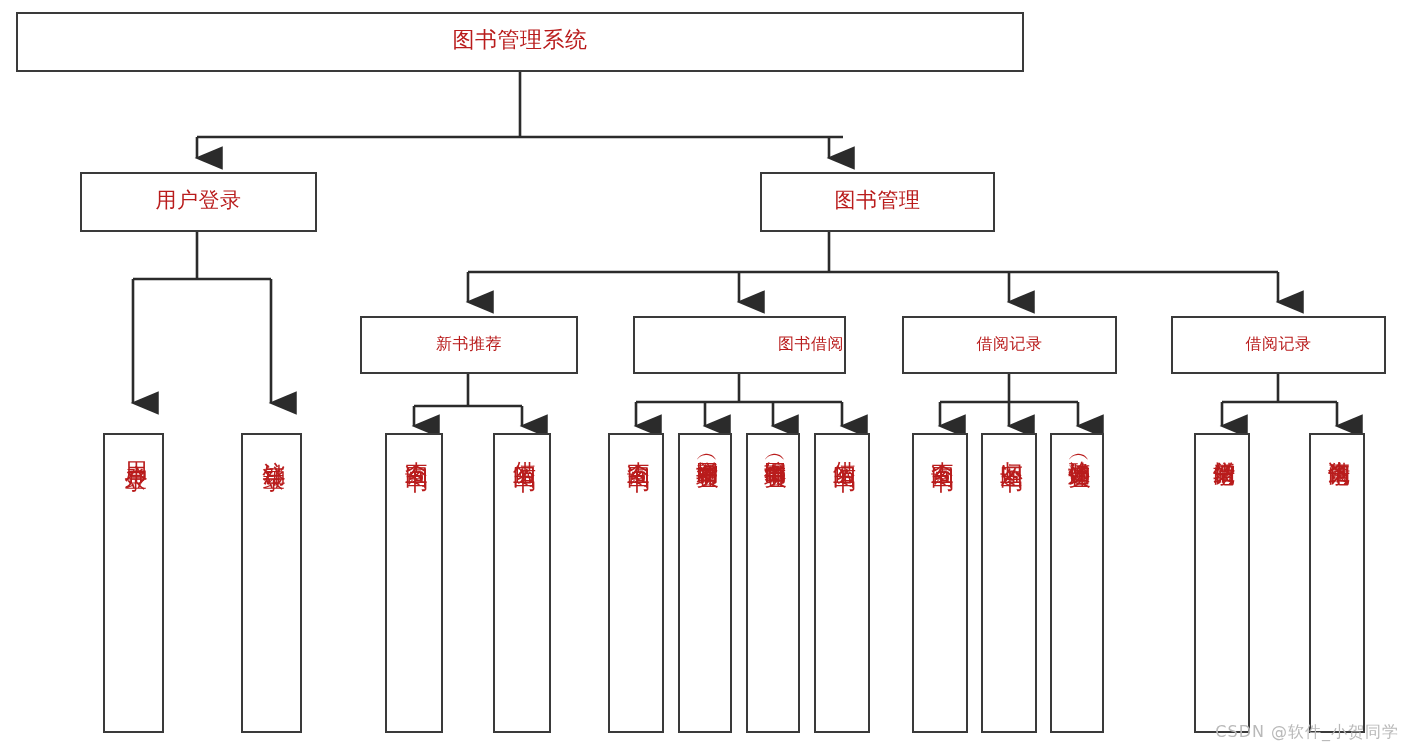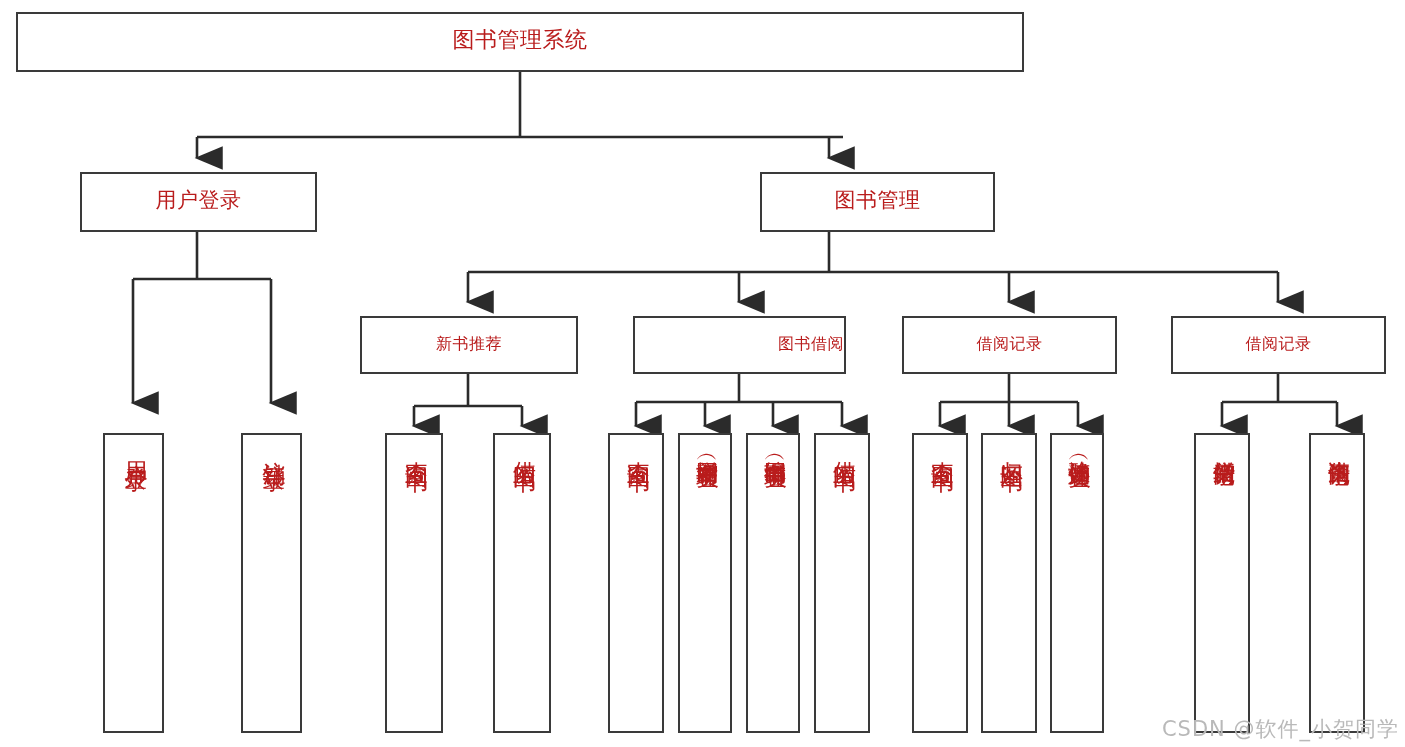--- a/index.html
+++ b/index.html
@@ -66,21 +66,21 @@
   .node.leaf.long .label{
     letter-spacing:1px;
     font-size:22px;
   }
 
   
   #watermark{
     position:absolute;
     right:6px;
     bottom:4px;
-    font-size:21px;
+    font-size:16px;
     color:#b9b9b9;
     letter-spacing:1px;
     white-space:nowrap;
     user-select:none;
   }
 </style>
 </head>
 <body>
 
 <div id="canvas">

